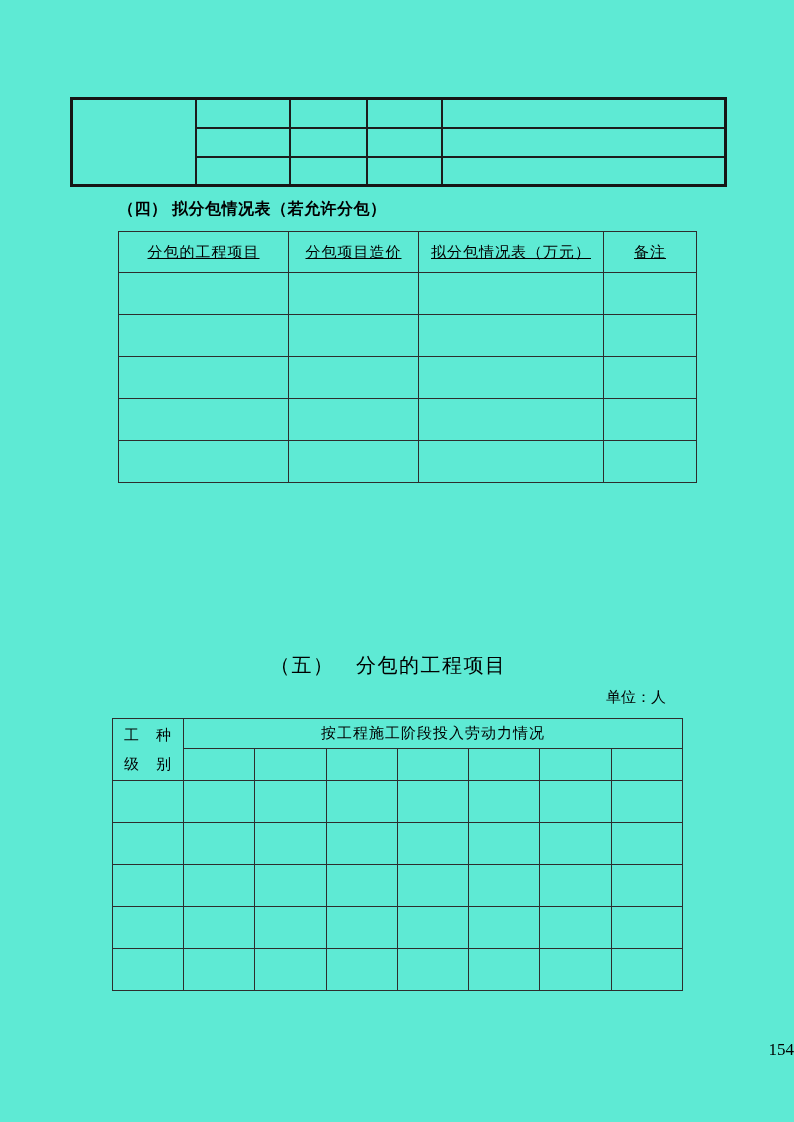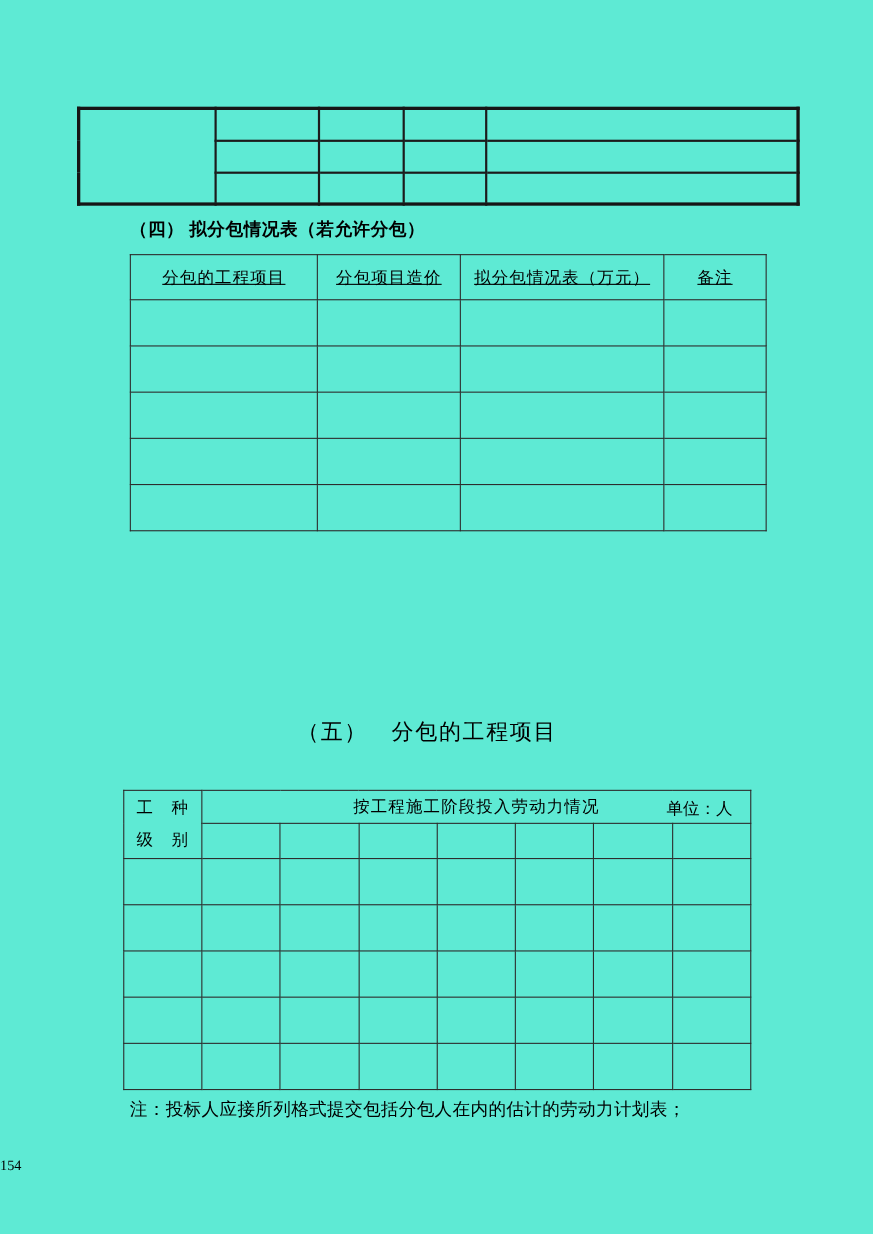--- a/index.html
+++ b/index.html
@@ -34,42 +34,42 @@
     font-size: 15px; letter-spacing: 1px;
   }
   .sub-table tr.body td { height: 42px; }
 
   
   .h5 {
     position: absolute; left: 270px; top: 652px;
     font-size: 20px; font-weight: normal; letter-spacing: 1.5px; white-space: nowrap;
   }
   .unit {
-    position: absolute; left: 606px; top: 726px;
+    position: absolute; left: 606px; top: 688px;
     font-size: 15px; white-space: nowrap;
   }
 
   
   .labor-table { left: 112px; top: 718px; width: 570px; padding-left: 11px; }
   .labor-table td {
     border: 1.5px solid #2d2d2d;
     font-size: 15px; text-align: center; vertical-align: middle;
   }
   .labor-table tr.hr1 td { height: 30px; letter-spacing: 1px; }
   .labor-table tr.hr2 td { height: 32px; }
   .labor-table tr.body td { height: 42px; }
   .labor-table td.wt div { line-height: 29px; letter-spacing: 1px; }
 
   .note {
     position: absolute; left: 118px; top: 999px;
     font-size: 16px; letter-spacing: 0.3px; white-space: nowrap;
   }
   .pageno {
     position: absolute; left: 0; top: 1040px; width: 794px;
-    text-align: left; font-size: 13px; margin-top: 12px;
+    text-align: right; font-size: 17px;
   }
 </style>
 </head>
 <body>
 
 <div class="page">
 
   <table class="tbl cont-table">
     <colgroup>
       <col style="width:124px">
@@ -227,17 +227,16 @@
         <td></td>
           <td></td>
         <td></td>
           <td></td>
         <td></td>
           <td></td>
       </tr>
     </tbody>
   </table>
 
-  <div class="note">注：投标人应接所列格式提交包括分包人在内的估计的劳动力计划表；</div>
 
   <div class="pageno">154</div>
 
 </div>
 
 </body></html>

